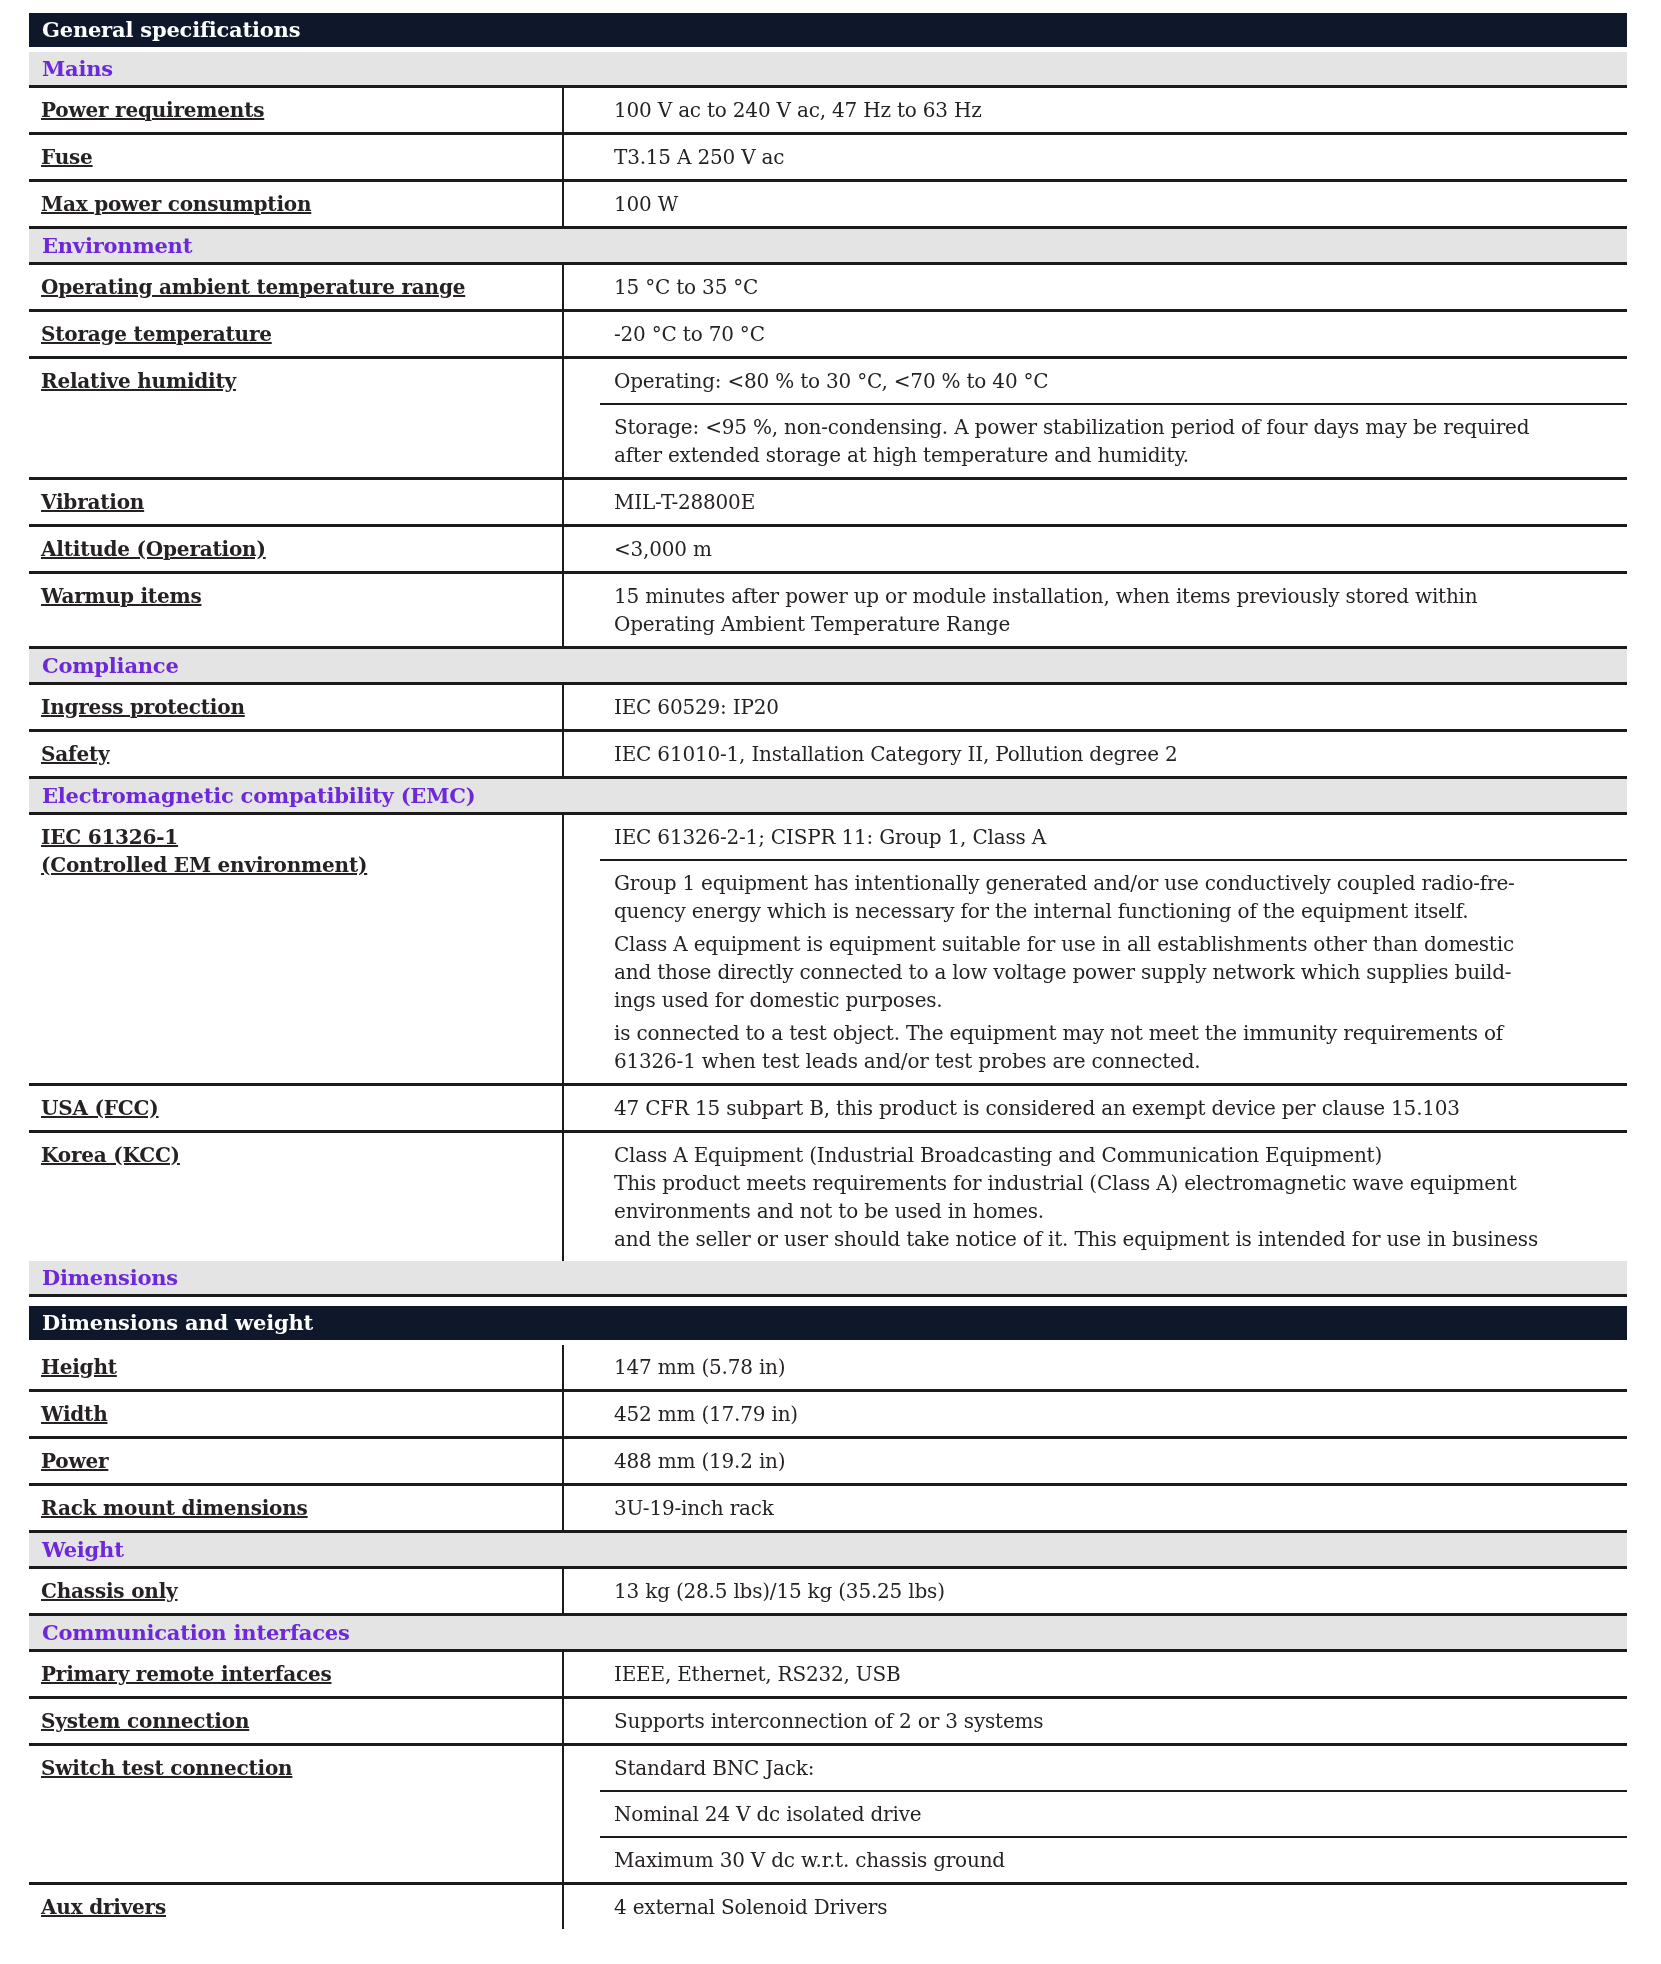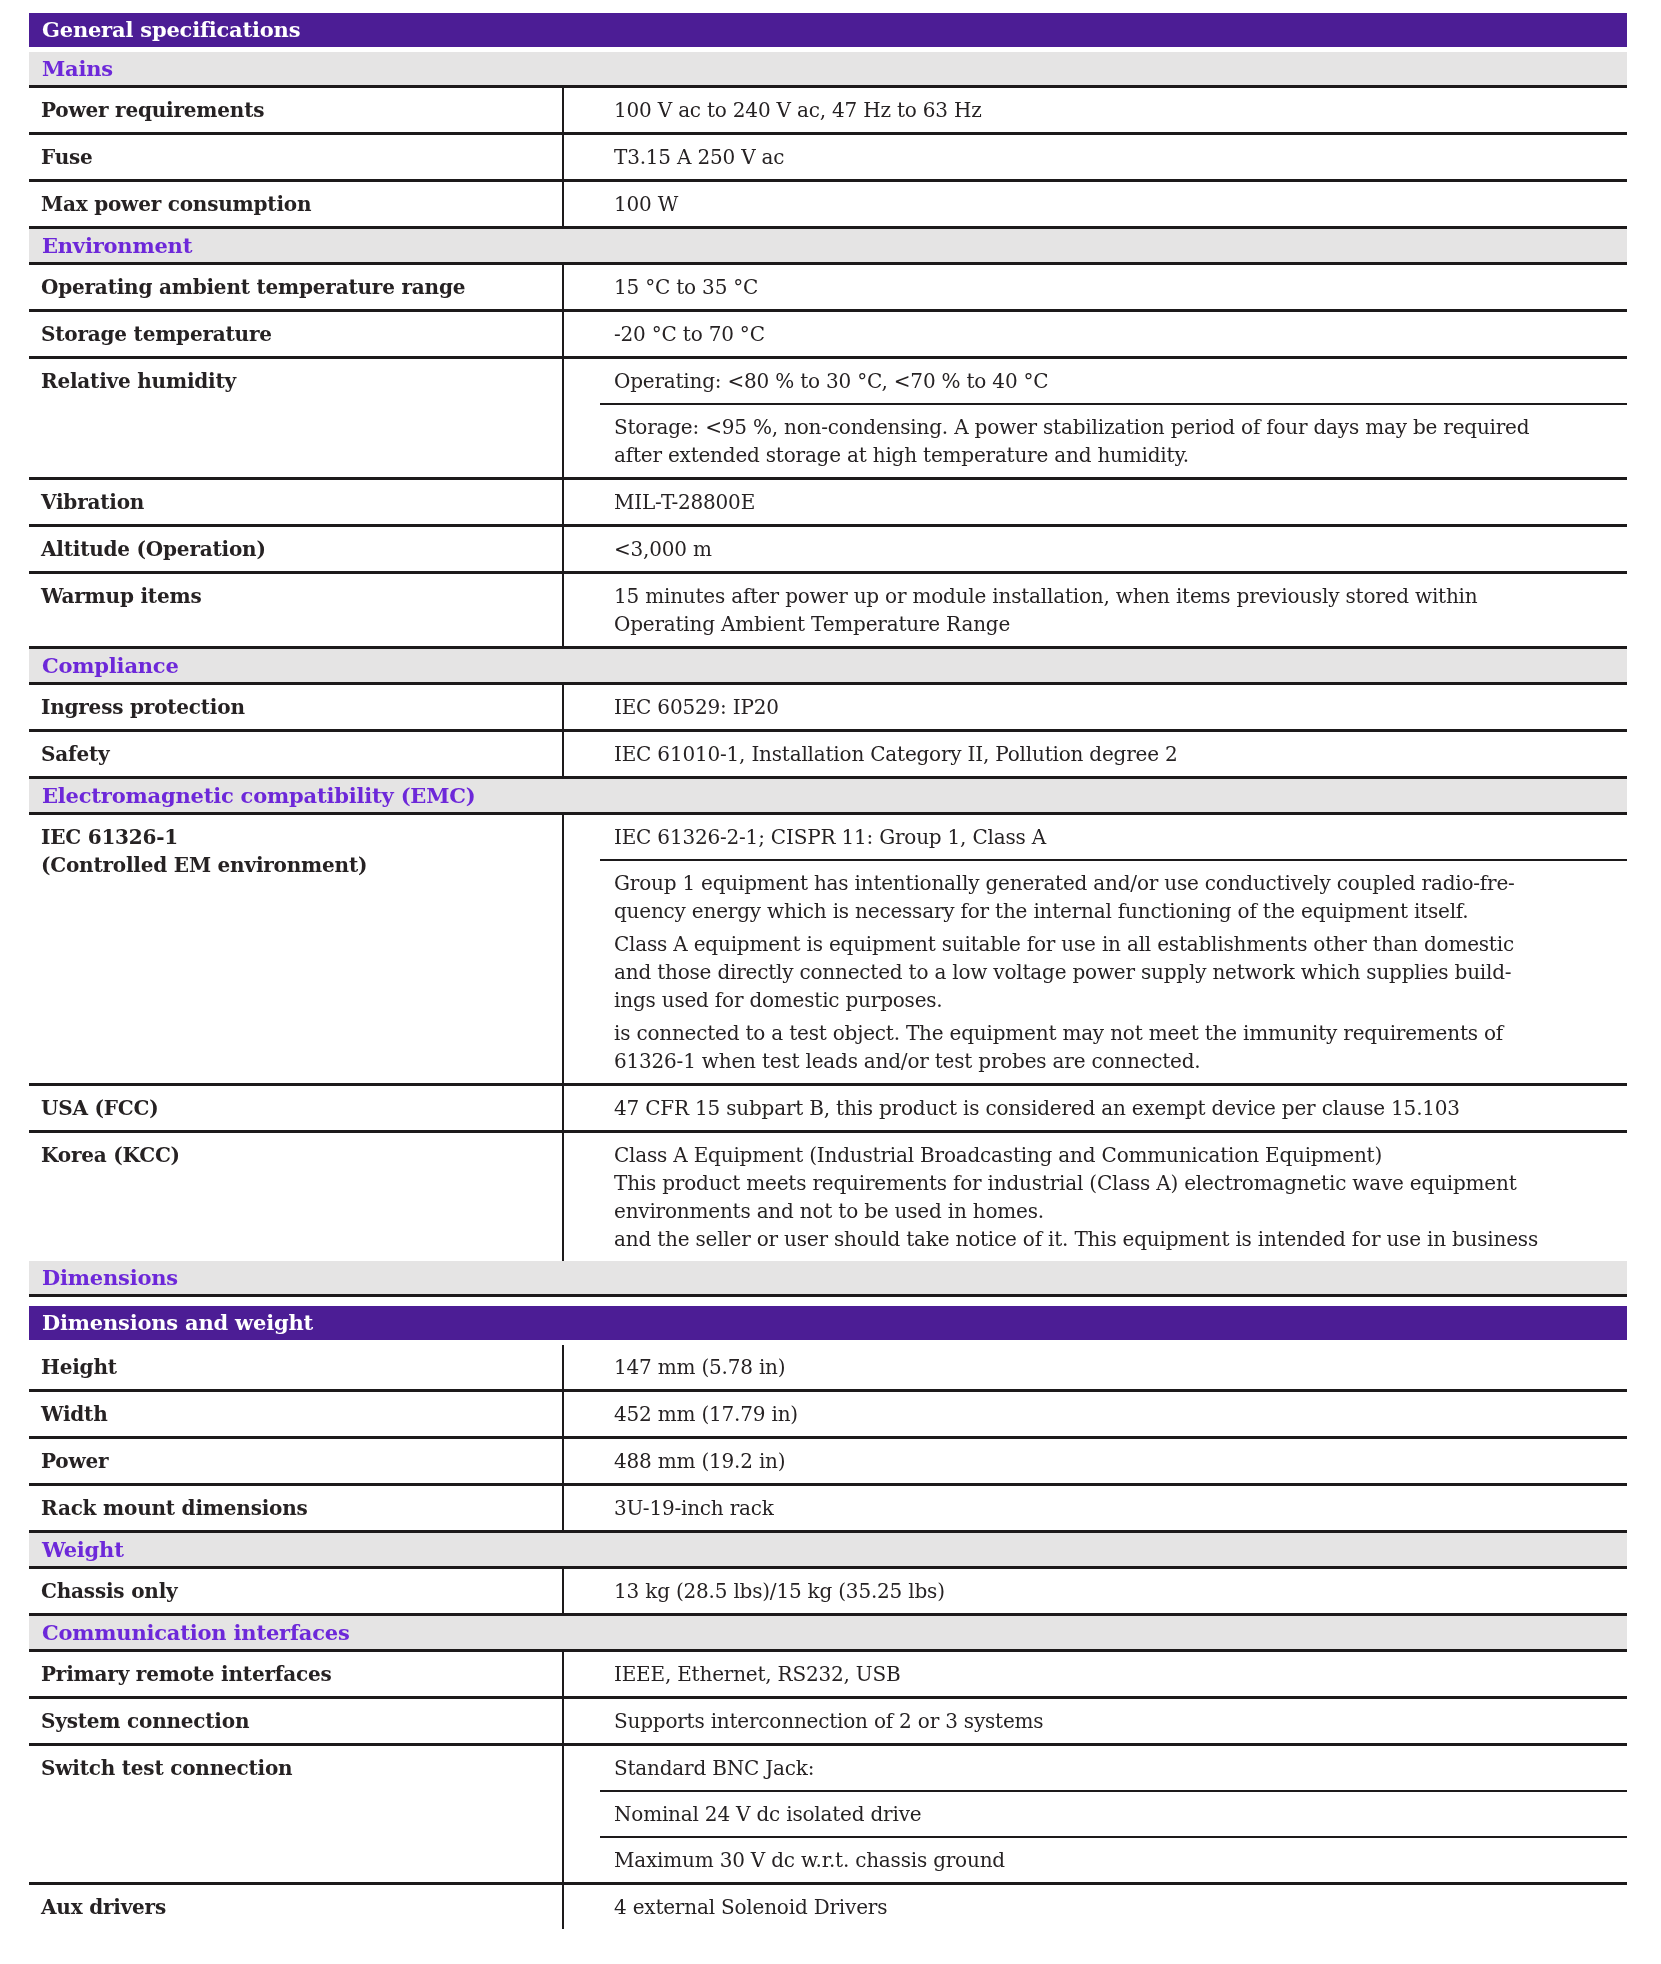--- a/index.html
+++ b/index.html
@@ -24,21 +24,21 @@
     margin: 13px 34px 0 29px;
     width: 1598px;
   }
   .bar {
     box-sizing: border-box;
     font-weight: bold;
     font-size: 21px;
     line-height: 23px;
   }
   .bar-black {
-    background: #4c1d95;
+    background: #0f172a;
     color: #ffffff;
     padding: 5px 12px 6px 13px;
     margin: 9px 0 5px 0;
   }
   .spec-table > .bar-black:first-child {
     margin-top: 0;
   }
   .bar-gray {
     background: #e5e4e4;
     color: #6d28d9;
@@ -53,20 +53,21 @@
   .spec-row.no-border {
     border-bottom: 0;
   }
   .label-cell {
     flex: 0 0 533px;
     box-sizing: border-box;
     padding: 8px 10px 8px 12px;
     font-weight: bold;
     font-size: 20px;
     line-height: 28px;
+    text-decoration: underline;
   }
   .values {
     flex: 1 1 auto;
     border-left: 2px solid #1d1a1b;
     display: flex;
     flex-direction: column;
     min-width: 0;
     padding-left: 36px;
   }
   .value-cell {

